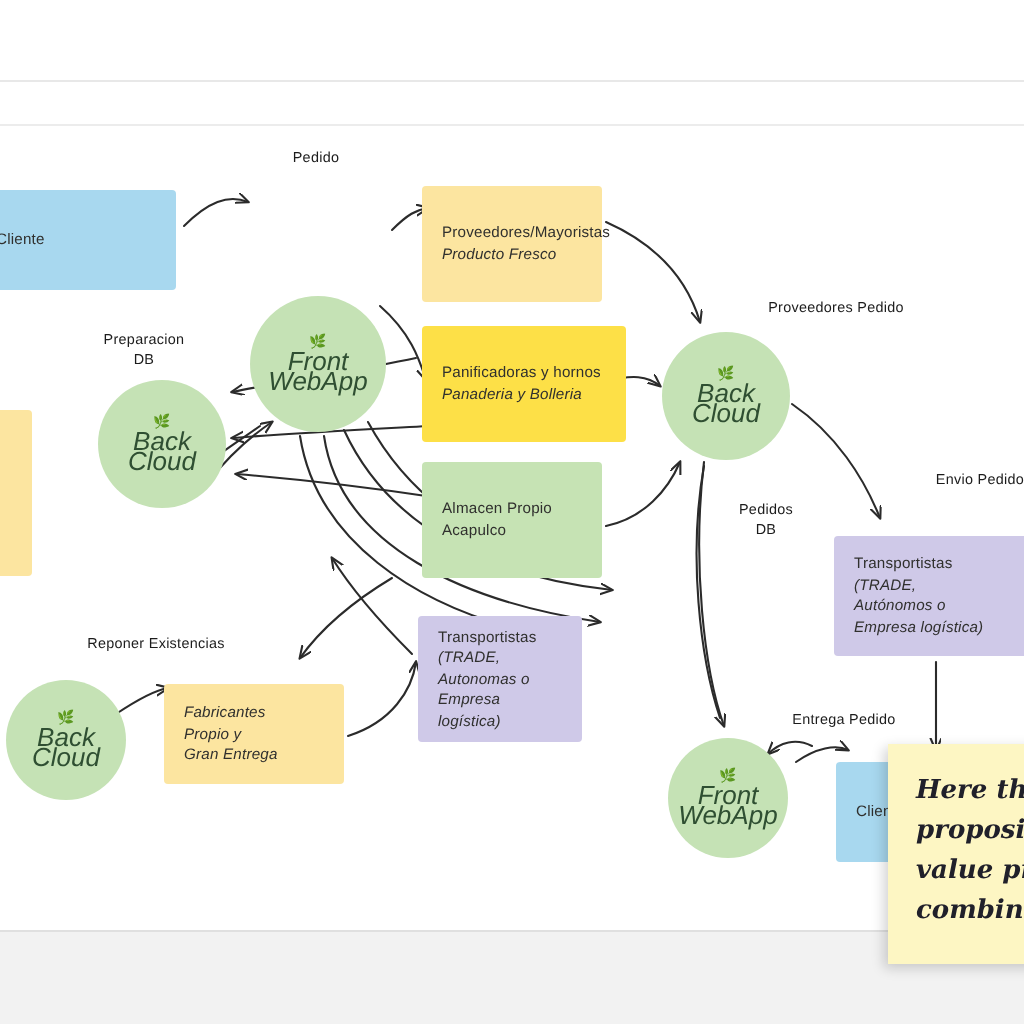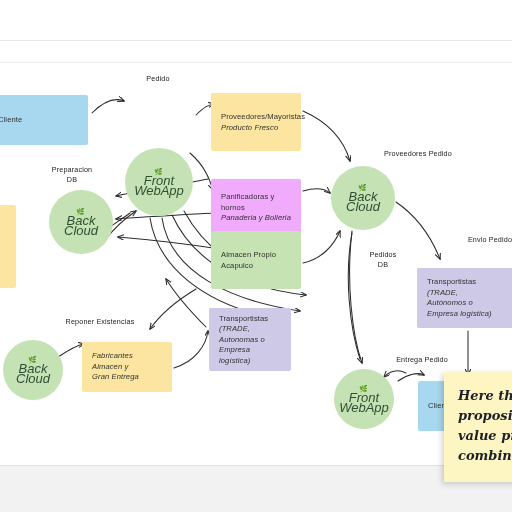--- a/index.html
+++ b/index.html
@@ -131,21 +131,21 @@
           <div class="emoji">🌿</div>
           <div class="clabel">Front</div>
           <div class="clabel">WebApp</div>
         </div>
         <div class="node rect" style="left: 211px; top: 30px; width: 90px; height: 58px; background: rgb(252, 229, 160);">
           <div class="txt">
             <span class="up">Proveedores/Mayoristas</span>
             <span class="it">Producto Fresco</span>
           </div>
         </div>
-        <div class="node rect" style="left: 211px; top: 116px; width: 90px; height: 58px; background: #f0abfc;">
+        <div class="node rect" style="left: 211px; top: 100px; width: 102px; height: 58px; background: #fde047;">
           <div class="txt">
             <span class="up">Panificadoras y hornos</span>
             <span class="it">Panaderia y Bolleria</span>
           </div>
         </div>
         <div class="node rect" style="left: 211px; top: 168px; width: 90px; height: 58px; background: rgb(198, 227, 180); padding-left: 15px;">
           <div class="txt">
             <span class="up">Almacen Propio</span>
             <span class="up">Acapulco</span>
           </div>
@@ -180,21 +180,21 @@
           </div>
         </div>
         <div class="node circle" style="left: 3px; top: 277px; width: 60px; height: 60px; background: rgb(197, 226, 181);">
           <div class="emoji">🌿</div>
           <div class="clabel">Back</div>
           <div class="clabel">Cloud</div>
         </div>
         <div class="node rect" style="left: 82px; top: 279px; width: 90px; height: 50px; background: rgb(252, 229, 160);">
           <div class="txt">
             <span class="it">Fabricantes</span>
-            <span class="it">Almacen y</span>
+            <span class="it">Propio y</span>
             <span class="it">Gran Entrega</span>
           </div>
         </div>
         <div class="node circle" style="left: 334px; top: 306px; width: 60px; height: 60px; background: rgb(197, 226, 181);">
           <div class="emoji">🌿</div>
           <div class="clabel">Front</div>
           <div class="clabel">WebApp</div>
         </div>
         <div class="node rect" style="left: 418px; top: 318px; width: 96px; height: 50px; background: rgb(168, 216, 239);">
           <div class="txt">
@@ -203,21 +203,21 @@
         </div>
       </div>
     <div id="labels-layer">
         <div class="edge-label" style="left: 126px; top: 11px; width: 64px; white-space: pre-line;">Pedido</div>
         <div class="edge-label" style="left: 36px; top: 102px; width: 72px; white-space: pre-line;">Preparacion
 DB</div>
         <div class="edge-label" style="left: 366px; top: 86px; width: 104px; white-space: pre-line;">Proveedores Pedido</div>
         <div class="edge-label" style="left: 455px; top: 172px; width: 70px; white-space: pre-line;">Envio Pedido</div>
         <div class="edge-label" style="left: 358px; top: 187px; width: 50px; white-space: pre-line;">Pedidos
 DB</div>
-        <div class="edge-label" style="left: 44px; top: 254px; width: 112px; white-space: pre-line;">Reponer Existencias</div>
+        <div class="edge-label" style="left: 22px; top: 254px; width: 112px; white-space: pre-line;">Reponer Existencias</div>
         <div class="edge-label" style="left: 382px; top: 292px; width: 80px; white-space: pre-line;">Entrega Pedido</div>
       </div>
   </div>
 
   <div class="canvas-bottom-rule"></div>
   <div class="below-canvas"></div>
 
   <div class="sticky" id="sticky-note" style="left: 444px; top: 372px; width: 148px; height: 110px; background: rgb(253, 246, 195);">
     <div class="stxt" id="sticky-text">Here the value
 proposition, or

